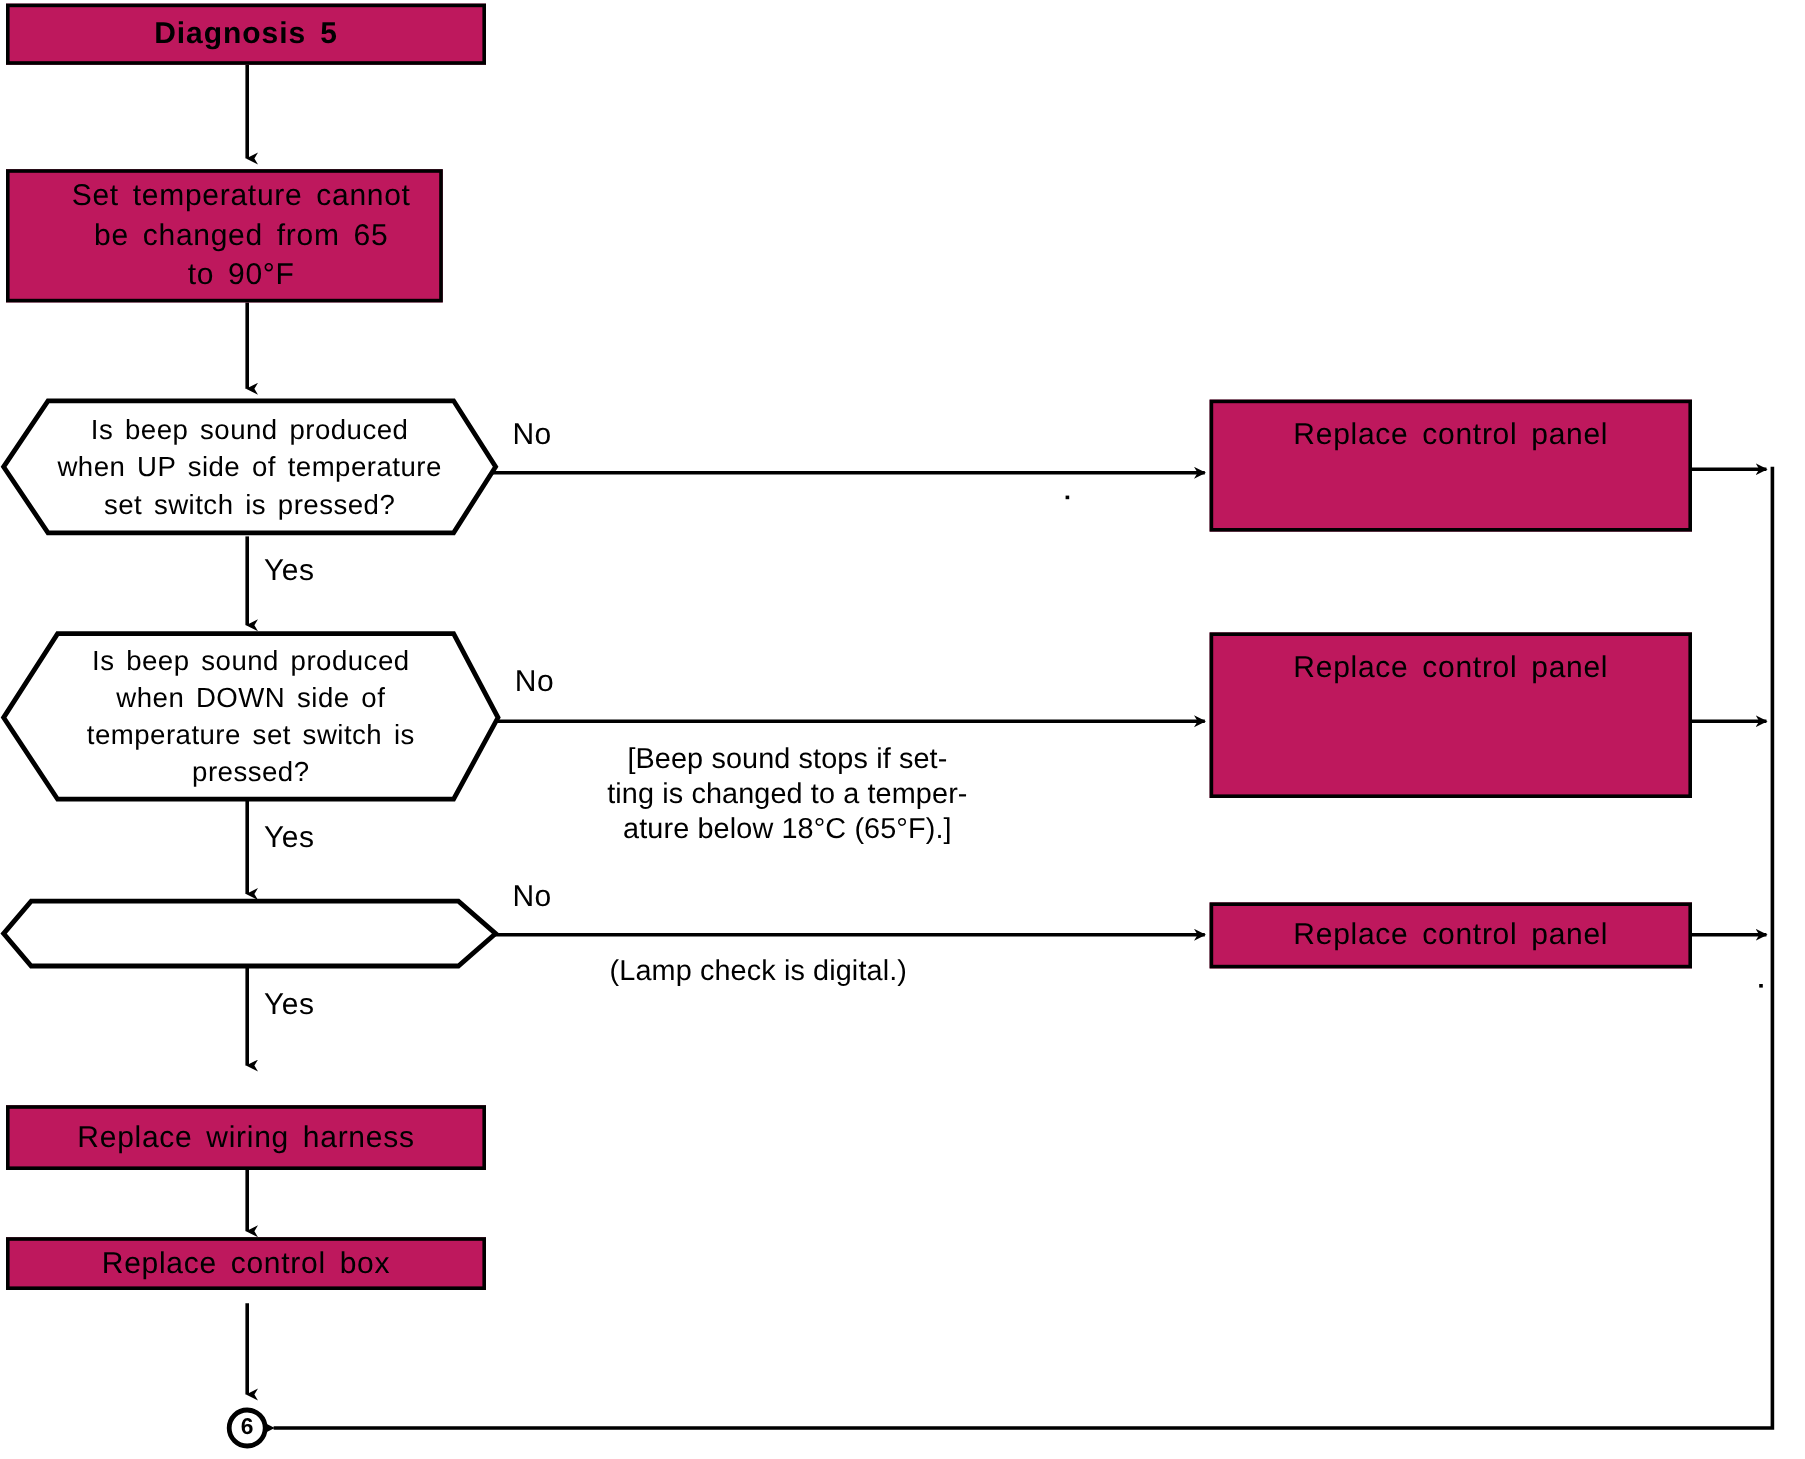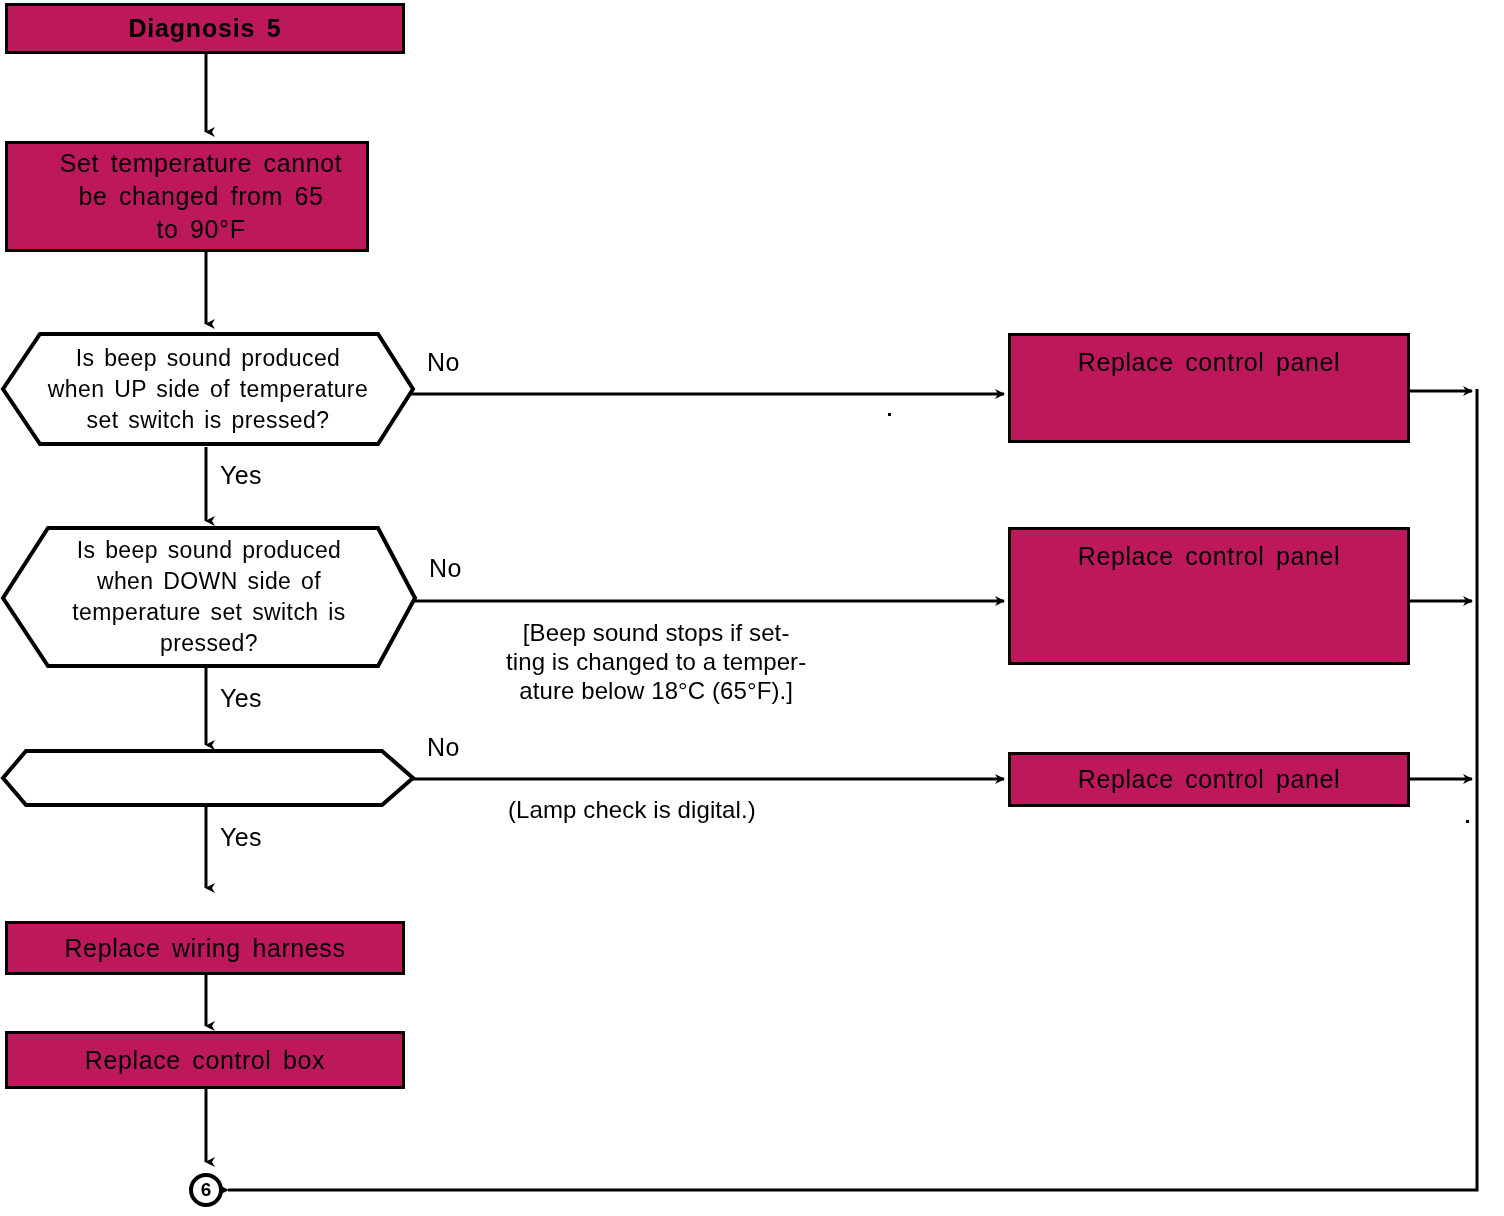--- a/index.html
+++ b/index.html
@@ -186,21 +186,21 @@
   <div class="node hexnode" style="left:0px; top:748px; width:416px; height:60px;">
     <svg class="hexshape" width="416" height="60" viewBox="0 0 416 60">
       <polygon points="26,3 382,3 413,30 382,57 26,57 3,30" fill="#fff" stroke="#000" stroke-width="4"></polygon>
     </svg>
   </div>
 
   <div class="node boxnode" style="left:5px; top:910px; width:400px; height:54px;margin-top:11px;">
     <span class="txt">Replace wiring harness</span>
   </div>
 
-  <div class="node boxnode" style="left:5px; top:1031px; width:400px; height:58px;">
+  <div class="node boxnode" style="left:5px; top:1031px; width:400px; height:44px;">
     <span class="txt">Replace control box</span>
   </div>
 
   <div class="node boxnode top-label" style="left:1008px; top:333px; width:402px; height:110px;">
     <span class="txt">Replace control panel</span>
   </div>
 
   <div class="node boxnode top-label" style="left:1008px; top:527px; width:402px; height:138px;">
     <span class="txt">Replace control panel</span>
   </div>

